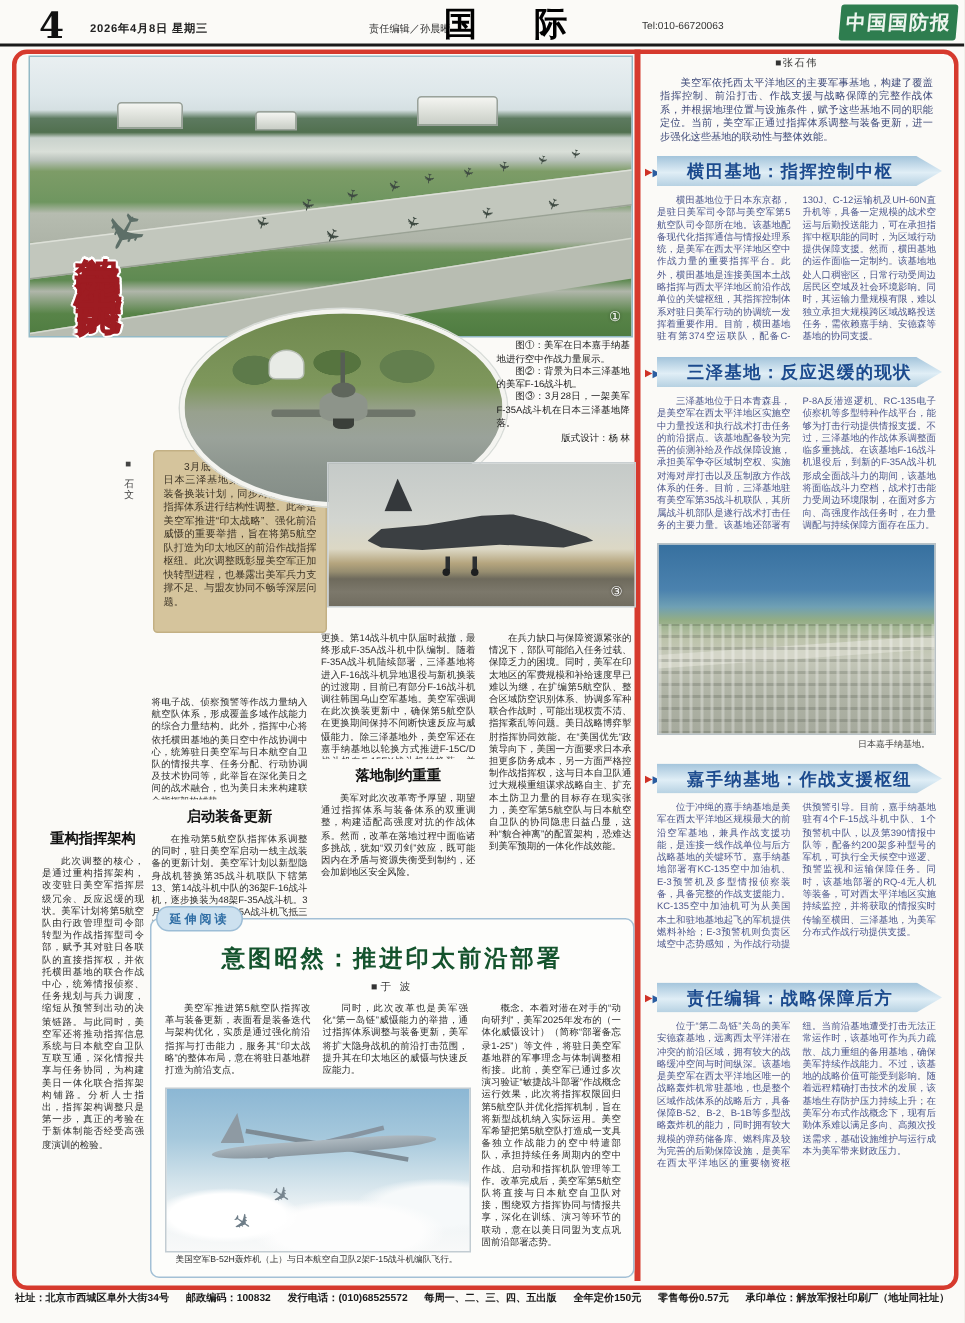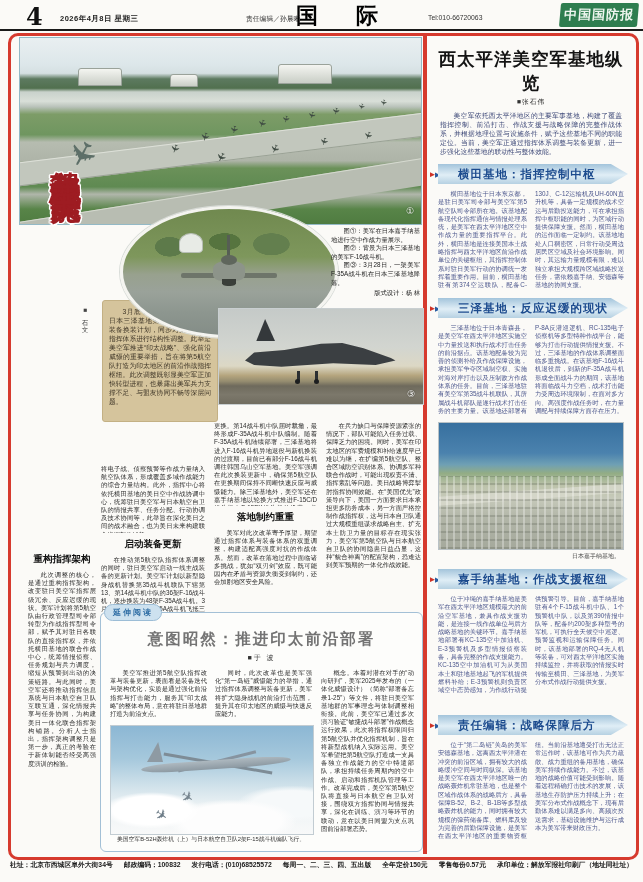--- a/index.html
+++ b/index.html
@@ -75,21 +75,21 @@
   .bodytxt p{margin:0;text-indent:2em;}
   .subhead{font-size:9.5px;font-weight:bold;color:#111;text-align:center;margin:5px 0;}
   .narrowcol{left:28px;top:548px;width:68px;height:302px;}
   .colA{left:101px;top:422px;width:104px;height:184px;margin-top:43px;}
   .colB{left:214px;top:422px;width:103px;height:184px;}
   .colC{left:326px;top:422px;width:95px;height:184px;}
   
   .extbox{left:100px;top:612px;width:321px;height:238px;border:1px solid #a3c0d6;border-radius:6px;background:#fdfdfb;}
   .exttag{left:104px;top:604px;background:#cde1ef;border:1px solid #9cbdd6;color:#2e6da4;
     font-size:8px;font-weight:bold;padding:2px 8px;border-radius:9px;letter-spacing:2px;}
-  .exthead{left:0;top:16px;width:100%;text-align:center;font-size:15.5px;font-weight:bold;color:#737373;
+  .exthead{left:0;top:16px;width:100%;text-align:center;font-size:15.5px;font-weight:bold;color:#14532d;
     font-family:"DejaVu Serif",serif;letter-spacing:2px;}
   .extauthor{left:0;top:40px;width:100%;text-align:center;font-size:7px;color:#333;letter-spacing:2px;}
   .extColA{left:9px;top:56px;width:97px;height:54px;}
   .extColB{left:114px;top:56px;width:97px;height:54px;}
   .extColC{left:220px;top:56px;width:93px;height:172px;}
   .b52photo{left:9px;top:112px;width:202px;height:108px;border:1px solid #c2ccd2;overflow:hidden;
     background:
       radial-gradient(70px 26px at 20% 78%,#ffffff 55%,rgba(255,255,255,0) 70%),
       radial-gradient(90px 30px at 60% 88%,#fdfdfd 55%,rgba(255,255,255,0) 72%),
       radial-gradient(80px 26px at 90% 72%,#f6f9fa 50%,rgba(255,255,255,0) 70%),
@@ -245,21 +245,20 @@
       <div class="abs b52wing2"></div>
       <div class="abs b52body"></div>
       <span class="plane" style="left:70px;top:62px;font-size:15px;color:#77858f;transform:rotate(35deg);">✈</span>
       <span class="plane" style="left:44px;top:80px;font-size:15px;color:#6e7d88;transform:rotate(35deg);">✈</span>
     </div>
     <div class="abs extcap">美国空军B-52H轰炸机（上）与日本航空自卫队2架F-15战斗机编队飞行。</div>
   </div>
   <div class="abs exttag">延伸阅读</div>
 
   <div class="abs rcol">
-    <div class="rhead">西太平洋美空军基地纵览</div>
     <div class="rauthor">■张石伟</div>
     <div class="rintro">美空军依托西太平洋地区的主要军事基地，构建了覆盖指挥控制、前沿打击、作战支援与战略保障的完整作战体系，并根据地理位置与设施条件，赋予这些基地不同的职能定位。当前，美空军正通过指挥体系调整与装备更新，进一步强化这些基地的联动性与整体效能。</div>
 
     <div class="rbanner">
       <span class="arrows"><span>▶</span><span class="a2">▶</span></span>
       <div class="bg"></div>
       <div class="txt">横田基地：指挥控制中枢</div>
     </div>
     <div class="rbody" style="height:100px;">横田基地位于日本东京都，是驻日美军司令部与美空军第5航空队司令部所在地。该基地配备现代化指挥通信与情报处理系统，是美军在西太平洋地区空中作战力量的重要指挥平台。此外，横田基地是连接美国本土战略指挥与西太平洋地区前沿作战单位的关键枢纽，其指挥控制体系对驻日美军行动的协调统一发挥着重要作用。目前，横田基地驻有第374空运联队，配备C-130J、C-12运输机及UH-60N直升机等，具备一定规模的战术空运与后勤投送能力，可在承担指挥中枢职能的同时，为区域行动提供保障支援。然而，横田基地的运作面临一定制约。该基地地处人口稠密区，日常行动受周边居民区空域及社会环境影响。同时，其运输力量规模有限，难以独立承担大规模跨区域战略投送任务，需依赖嘉手纳、安德森等基地的协同支援。</div>
 

